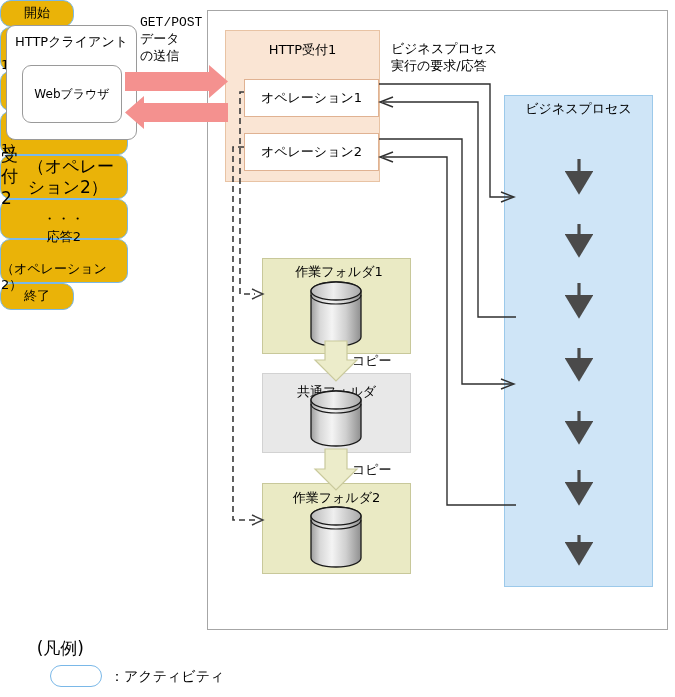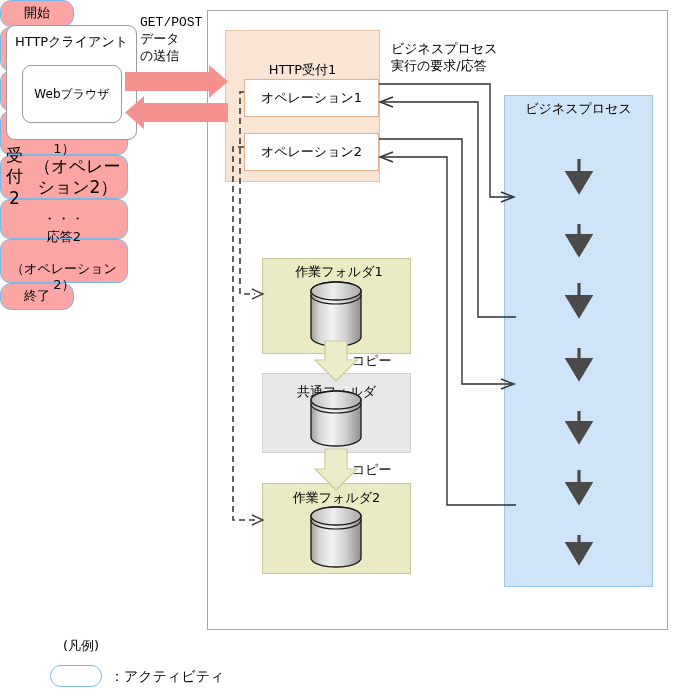--- a/index.html
+++ b/index.html
@@ -60,25 +60,25 @@
   }
 
   
   .bp-panel {
     border: 1.2px solid #9cc9ea;
     background: #cfe5f7;
   }
   .act {
     border: 1.8px solid #7ab8e8;
     border-radius: 10px;
-    background: #fca5a5;
+    background: #eab308;
     display: flex;
     align-items: center;
     justify-content: center;
-    text-align: center;
+    text-align: left;
     line-height: 1.25;
     color: #000;
   }
   .act.small { border-radius: 11px; }
 
   
   .folder-work {
     border: 1.2px solid #c8c89a;
     background: #eaeac4;
   }
@@ -119,21 +119,21 @@
   <div class="box client-outer" style="left:6px; top:25px; width:131px; height:115px;"></div>
   <div class="ttl" style="left:6px; top:33px; width:131px; font-size:13px;">HTTPクライアント</div>
   <div class="box client-inner" style="left:22px; top:65px; width:100px; height:58px;"></div>
   <div class="ttl" style="left:22px; top:86px; width:100px; font-size:12px;">Webブラウザ</div>
 
   <div class="label" style="left:140px; top:14px; width:80px; font-size:13px;font-family:Liberation Mono, monospace;">GET/POST
 データ
 の送信</div>
 
   <div class="box recv-box" style="left:225px; top:30px; width:155px; height:152px;"></div>
-  <div class="ttl" style="left:225px; top:41px; width:155px; font-size:13px;margin-top:20px;">HTTP受付1</div>
+  <div class="ttl" style="left:225px; top:41px; width:155px; font-size:13px;">HTTP受付1</div>
 
   <div class="box op-box" style="left:244px; top:79px; width:135px; height:38px;"></div>
   <div class="ttl" style="left:244px; top:89px; width:135px; font-size:13px;">オペレーション1</div>
 
   <div class="box op-box" style="left:244px; top:133px; width:135px; height:38px;"></div>
   <div class="ttl" style="left:244px; top:143px; width:135px; font-size:13px;">オペレーション2</div>
 
   <div class="label" style="left:391px; top:40px; width:150px; font-size:13px;">ビジネスプロセス
 実行の要求/応答</div>
 
@@ -272,17 +272,17 @@
       <path d="M379,139 L462,139 L462,384 L512,384" fill="none" stroke="#2f2f2f" stroke-width="1.4"></path>
       <path d="M501,379 L514,384 L501,389" fill="none" stroke="#2f2f2f" stroke-width="1.4"></path>
     </g>
 
     <g>
       <path d="M516,505 L447,505 L447,157 L383,157" fill="none" stroke="#2f2f2f" stroke-width="1.4"></path>
       <path d="M393,152 L380,157 L393,162" fill="none" stroke="#2f2f2f" stroke-width="1.4"></path>
     </g>
   </svg>
 
-  <div class="ttl" style="left:4px; top:637px; width:80px; font-size:13px; text-align:center;margin-left:37px;">(凡例)</div>
+  <div class="ttl" style="left:4px; top:637px; width:80px; font-size:17px; text-align:right;">(凡例)</div>
   <div class="box legend-act" style="left:50px; top:665px; width:52px; height:22px;"></div>
   <div class="ttl" style="left:110px; top:668px; width:180px; font-size:14px; text-align:left;">：アクティビティ</div>
 
 </div>
 
 </body></html>

